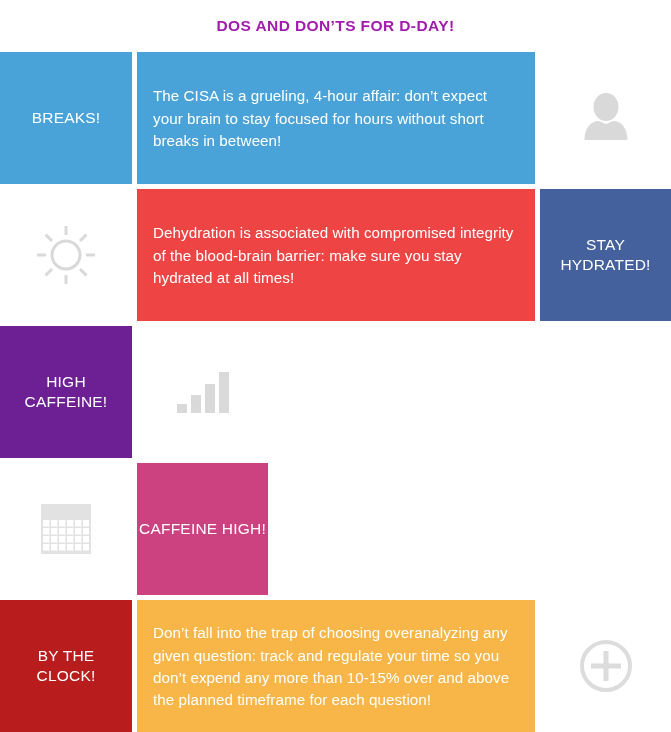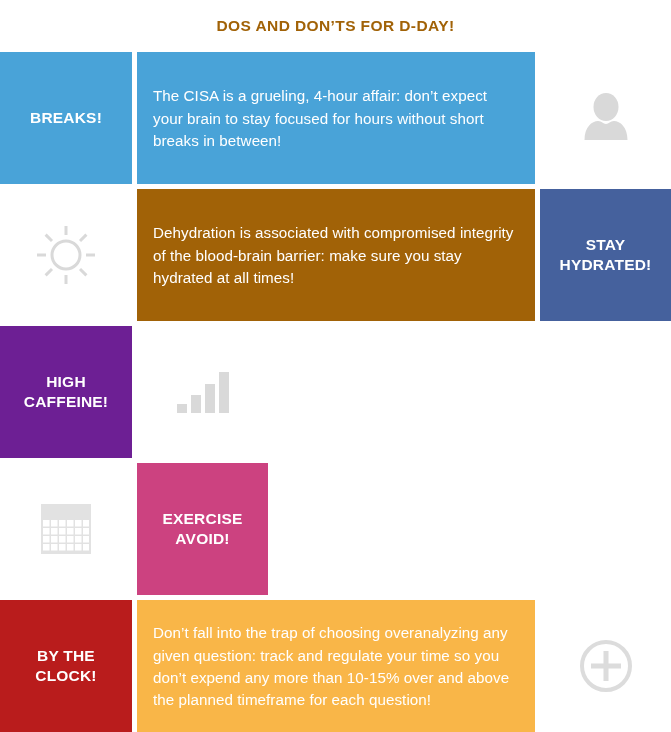--- a/index.html
+++ b/index.html
@@ -25,21 +25,21 @@
     height: 52px;
     display: flex;
     align-items: center;
     justify-content: center;
     background: #ffffff;
   }
   .title-text {
     font-size: 15.5px;
     font-weight: bold;
     letter-spacing: 0.4px;
-    color: #a16207;
+    color: #a21caf;
     text-align: center;
     font-family: "Liberation Sans", sans-serif;
   }
 
   
   .rows {
     flex: 1;
     display: flex;
     flex-direction: column;
     gap: 5px;
@@ -72,21 +72,21 @@
     flex: 0 0 131px;
     display: flex;
     align-items: center;
     justify-content: center;
     padding: 6px 0;
     min-height: 0;
   }
 
   .label-text {
     color: #ffffff;
-    font-weight: bold;
+    font-weight: normal;
     font-size: 15.5px;
     line-height: 1.28;
     text-align: center;
     letter-spacing: 0.2px;
   }
 
   .body-text {
     color: #ffffff;
     font-size: 15.2px;
     line-height: 1.47;
@@ -144,21 +144,21 @@
               <line x1="2" y1="31" x2="11" y2="31"></line>
               <line x1="51" y1="31" x2="60" y2="31"></line>
               <line x1="10.6" y1="10.6" x2="17" y2="17"></line>
               <line x1="45" y1="45" x2="51.4" y2="51.4"></line>
               <line x1="51.4" y1="10.6" x2="45" y2="17"></line>
               <line x1="17" y1="45" x2="10.6" y2="51.4"></line>
             </g>
           </svg>
         </span>
       </div>
-      <div class="cell-center" style="background:#a16207">
+      <div class="cell-center" style="background:#ef4444">
         <div class="body-text">Dehydration is associated with compromised integrity of the blood-brain barrier: make sure you stay hydrated at all times!</div>
       </div>
       <div class="cell-right" style="background:#45619d">
         <div class="label-text">STAY HYDRATED!</div>
       </div>
     </div>
 
     <div class="row">
       <div class="cell-left" style="background:#6d1f94">
         <div class="label-text">HIGH CAFFEINE!</div>
@@ -206,21 +206,21 @@
               <rect x="12" y="42" width="6.5" height="6.5"></rect>
               <rect x="20" y="42" width="6.5" height="6.5"></rect>
               <rect x="28" y="42" width="6.5" height="6.5"></rect>
               <rect x="36" y="42" width="6.5" height="6.5"></rect>
               <rect x="44" y="42" width="6" height="6.5"></rect>
             </g>
           </svg>
         </span>
       </div>
       <div class="cell-right" style="background:#cc4280">
-        <div class="label-text">EXERCISE AVOID!</div>
+        <div class="label-text">CAFFEINE HIGH!</div>
       </div>
     </div>
 
     <div class="row">
       <div class="cell-left" style="background:#b91c1c">
         <div class="label-text">BY THE CLOCK!</div>
       </div>
       <div class="cell-center" style="background:#f9b648">
         <div class="body-text">Don’t fall into the trap of choosing overanalyzing any given question: track and regulate your time so you don’t expend any more than 10-15% over and above the planned timeframe for each question!</div>
       </div>

